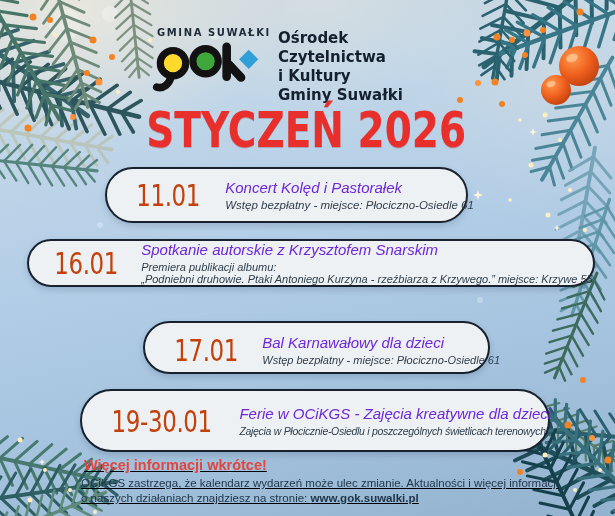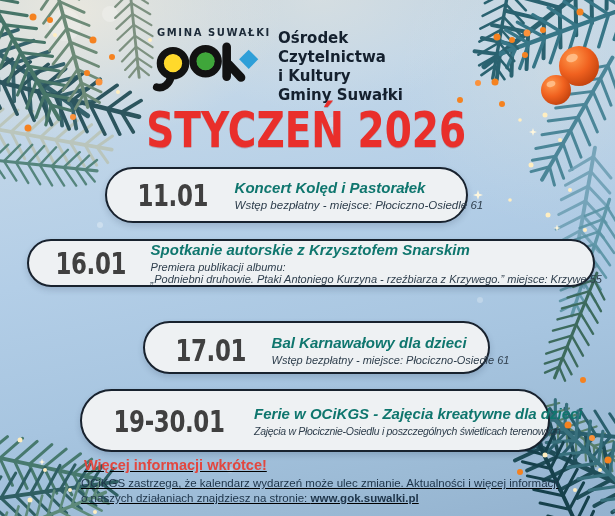--- a/index.html
+++ b/index.html
@@ -35,25 +35,25 @@
     transform:scaleX(0.78); transform-origin:49% center;
     text-shadow:0 1px 0 rgba(120,30,30,.25);
   }
 
   
   .card{
     position:absolute; z-index:2; display:flex; align-items:center;
     background:#eef1f3; border:2px solid #18222e;
     box-shadow:0 3px 6px rgba(25,45,70,.18);
   }
-  .card .date{ flex:0 0 auto; text-align:left; color:#404040; font-weight:bold; }
+  .card .date{ flex:0 0 auto; text-align:left; color:#c2410c; font-weight:normal; }
   .card .date span{ display:inline-block; font-size:31px; letter-spacing:-0.5px;
                     transform:scaleX(0.74); transform-origin:center; white-space:nowrap; }
   .card .info{ flex:1 1 auto; font-family:"Liberation Sans", sans-serif; }
-  .etitle{ font-size:15px; font-weight:bold; font-style:italic; color:#0f766e;
+  .etitle{ font-size:15px; font-weight:normal; font-style:italic; color:#6d28d9;
            white-space:nowrap; margin-bottom:3px; }
   .edetail{ font-size:11.5px; font-style:italic; color:#2e3e4c; white-space:nowrap; }
 
   .card1{ left:105px; top:167px; width:363px; height:56px; border-radius:28px; padding:0 14px 0 18px; }
   .card1 .date{ min-width:66px; margin-right:14px; }
   .card2{ left:27px;  top:239px; width:568px; height:48px; border-radius:33px; padding:0 10px 0 14px; }
   .card2 .date{ min-width:66px; margin-right:12px; }
   .card2 .edetail{ font-size:11px; }
   .card3{ left:143px; top:321px; width:347px; height:53px; border-radius:27px; padding:4px 12px 0 18px; }
   .card3 .date{ min-width:66px; margin-right:13px; }

